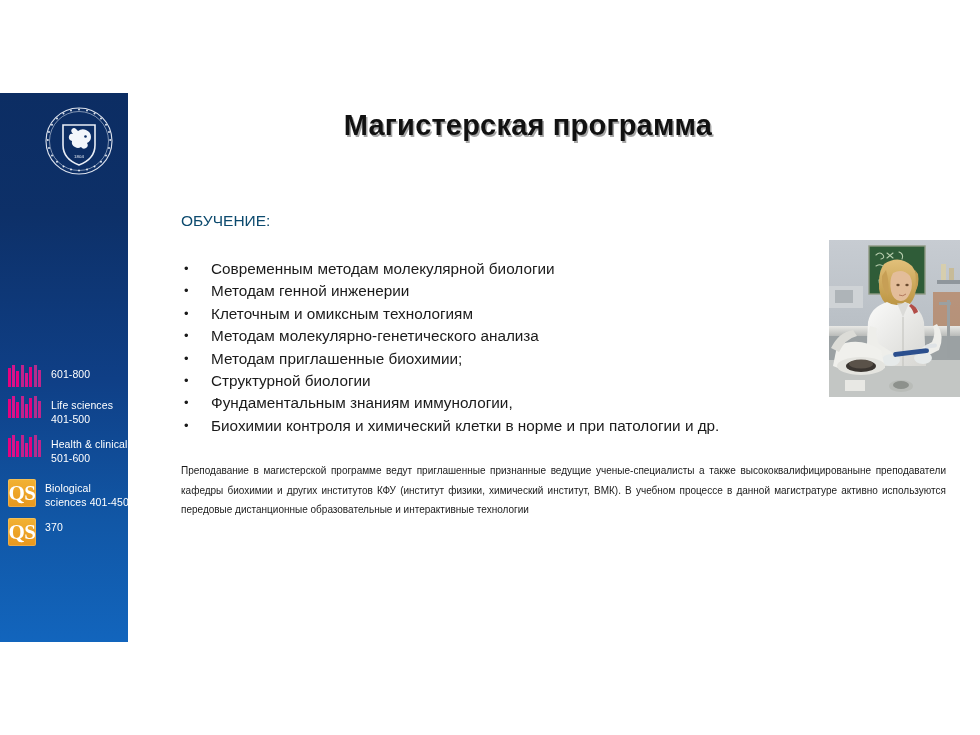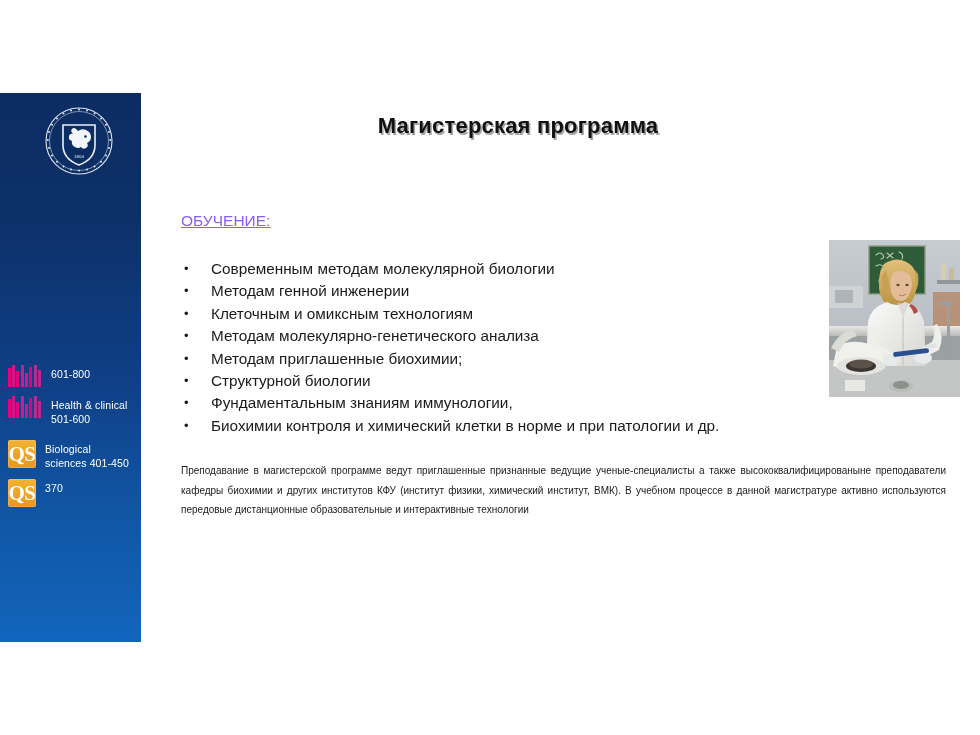--- a/index.html
+++ b/index.html
@@ -23,21 +23,21 @@
     width: 980px;
     height: 735px;
     background: #ffffff;
   }
 
   
   .sidebar {
     position: absolute;
     left: 0;
     top: 93px;
-    width: 141px;
+    width: 128px;
     height: 549px;
     background: linear-gradient(180deg,
                 #0c2d63 0%,
                 #0d3068 22%,
                 #0f3f86 52%,
                 #1157a6 78%,
                 #1265bd 100%);
     overflow: hidden;
   }
 
@@ -98,42 +98,41 @@
     line-height: 28px;
     text-align: center;
     letter-spacing: -0.5px;
     box-shadow: inset 0 0 0 1px rgba(255,255,255,.18);
     display: block;
   }
 
   
   .title {
     position: absolute;
-    left: 168px;
+    left: 178px;
     top: 110px;
     width: 700px;
     text-align: center;
     font-family: "Liberation Sans", sans-serif;
     font-weight: bold;
-    font-size: 22px;
+    font-size: 29px;
     line-height: 31px;
     color: #111111;
     text-shadow: 1.5px 1.5px 0 rgba(150,150,150,.85);
     letter-spacing: .2px;
   }
 
   
   .lead {
     position: absolute;
     left: 181px;
     top: 211px;
     font-size: 15.5px;
     line-height: 20px;
-    color: #8b5cf6;
-    text-decoration: underline;
+    color: #0c4a6e;
   }
 
   .bullets {
     position: absolute;
     left: 181px;
     top: 258px;
     width: 680px;
     margin: 0;
     padding: 0;
     list-style: none;
@@ -243,20 +242,38 @@
               <rect x="17" y="8" width="3" height="14" fill="#d5148c"></rect>
               <rect x="21" y="2" width="3" height="20" fill="#e6007e"></rect>
               <rect x="26" y="0" width="3" height="22" fill="#b02f8e"></rect>
               <rect x="30" y="5" width="3" height="17" fill="#c0238c"></rect>
             </svg>
           </span>
         </span>
         <span class="rank-text">601-800</span>
       </div>
 
+      <div class="rank-row">
+        <span class="badge">
+          <span class="the-mark">
+            <svg width="34" height="22" viewBox="0 0 34 22" aria-hidden="true">
+              <rect x="0" y="3" width="3" height="19" fill="#e6007e"></rect>
+              <rect x="4" y="0" width="3" height="22" fill="#d5148c"></rect>
+              <rect x="8" y="6" width="3" height="16" fill="#e6007e"></rect>
+              <rect x="13" y="0" width="3" height="22" fill="#c0238c"></rect>
+              <rect x="17" y="8" width="3" height="14" fill="#d5148c"></rect>
+              <rect x="21" y="2" width="3" height="20" fill="#e6007e"></rect>
+              <rect x="26" y="0" width="3" height="22" fill="#b02f8e"></rect>
+              <rect x="30" y="5" width="3" height="17" fill="#c0238c"></rect>
+            </svg>
+          </span>
+        </span>
+        <span class="rank-text">Life  sciences
+401-500</span>
+      </div>
 
       <div class="rank-row">
         <span class="badge">
           <span class="the-mark">
             <svg width="34" height="22" viewBox="0 0 34 22" aria-hidden="true">
               <rect x="0" y="3" width="3" height="19" fill="#e6007e"></rect>
               <rect x="4" y="0" width="3" height="22" fill="#d5148c"></rect>
               <rect x="8" y="6" width="3" height="16" fill="#e6007e"></rect>
               <rect x="13" y="0" width="3" height="22" fill="#c0238c"></rect>
               <rect x="17" y="8" width="3" height="14" fill="#d5148c"></rect>

